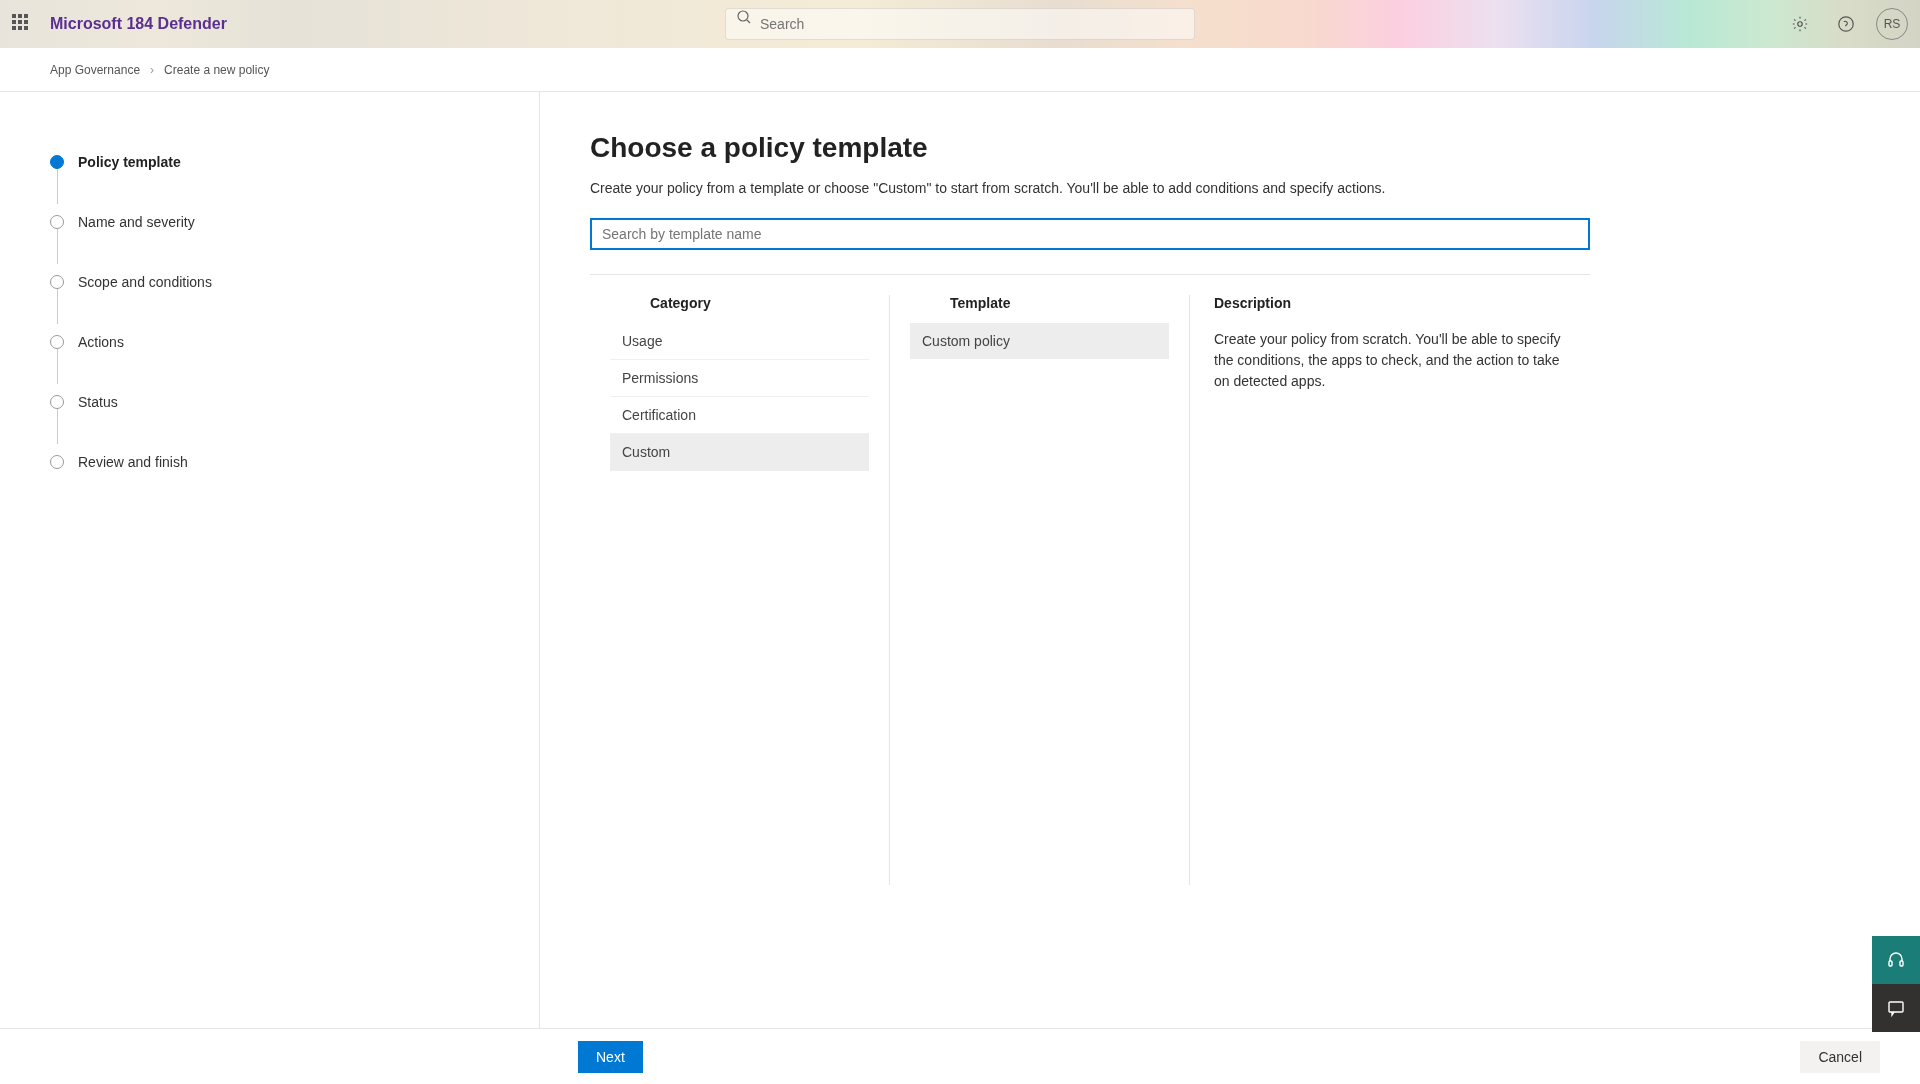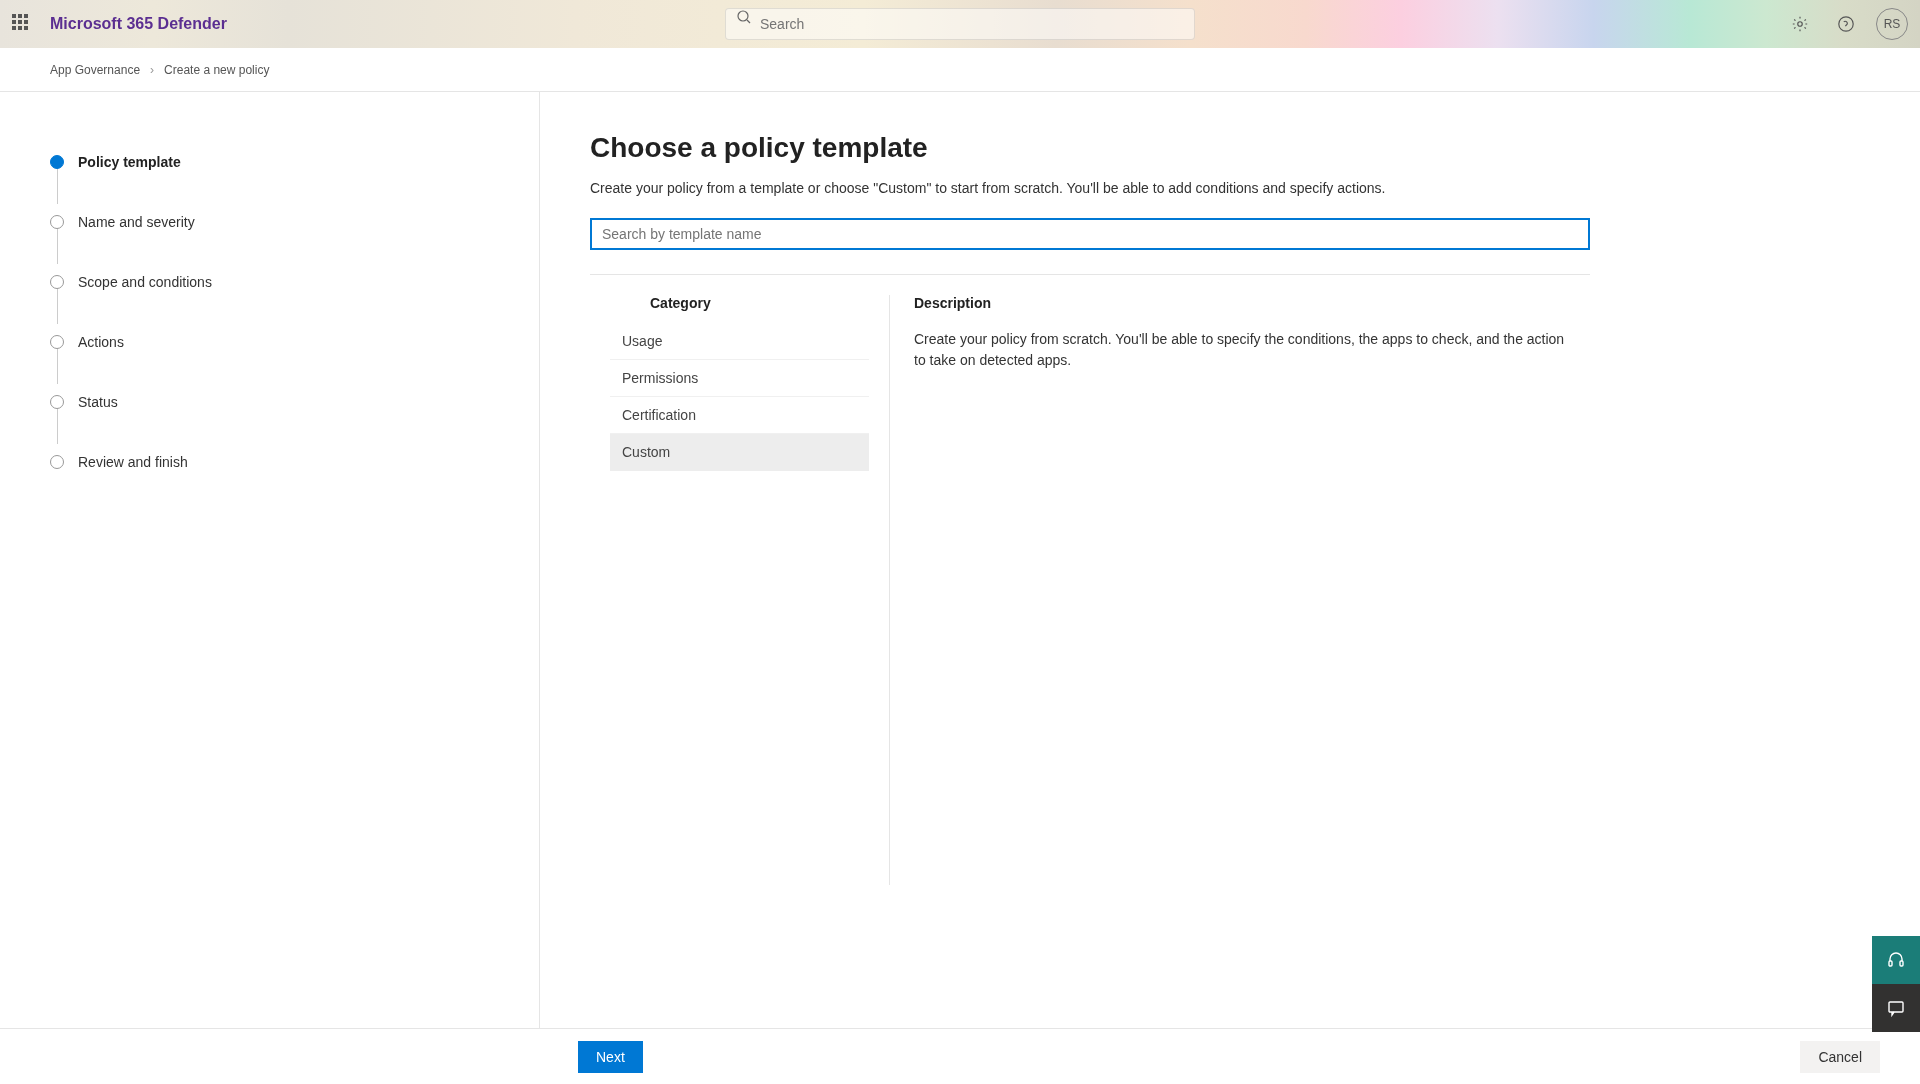--- a/index.html
+++ b/index.html
@@ -299,21 +299,21 @@
     <span></span>
       <span></span>
       <span></span>
     <span></span>
       <span></span>
       <span></span>
     <span></span>
       <span></span>
       <span></span>
   </div>
-  <div class="app-title">Microsoft 365 Defender</div>
+  <div class="app-title">Microsoft 184 Defender</div>
   <div class="search-bar">
     <svg width="16" height="16" viewBox="0 0 16 16" fill="none" stroke="#666" stroke-width="1.2">
         <circle cx="7" cy="7" r="5"></circle>
         <line x1="11" y1="11" x2="14" y2="14"></line>
       </svg>
     <input type="text" placeholder="Search" style="">
   </div>
   <div class="header-right">
     <div class="icon-btn">
       <svg width="18" height="18" viewBox="0 0 20 20" fill="none" stroke="#555" stroke-width="1.3">
@@ -373,20 +373,24 @@
     <input class="template-search" type="text" placeholder="Search by template name" style="">
 
     <div class="columns">
       <div class="col col-cat">
         <div class="col-header">Category</div>
         <div class="list-item">Usage</div>
         <div class="list-item">Permissions</div>
         <div class="list-item">Certification</div>
         <div class="list-item selected">Custom</div>
       </div>
+      <div class="col col-tpl">
+        <div class="col-header">Template</div>
+        <div class="list-item selected">Custom policy</div>
+      </div>
       <div class="col col-desc">
         <div class="desc-header">Description</div>
         <p class="desc-text">Create your policy from scratch. You'll be able to specify the conditions, the apps to check, and the action to take on detected apps.</p>
       </div>
     </div>
   </div>
 </div>
 
 <div class="footer">
   <button class="btn-primary">Next</button>

